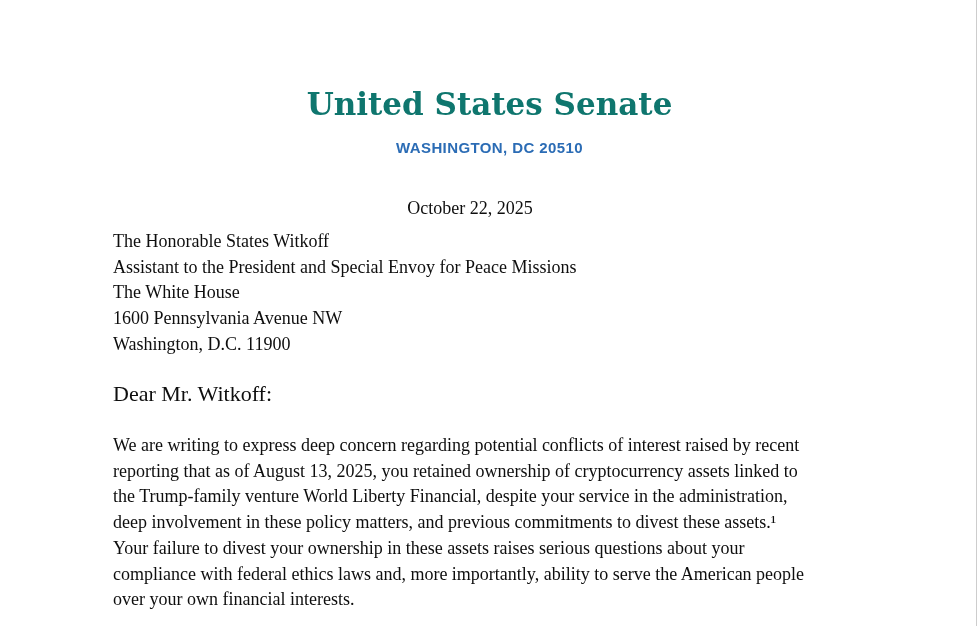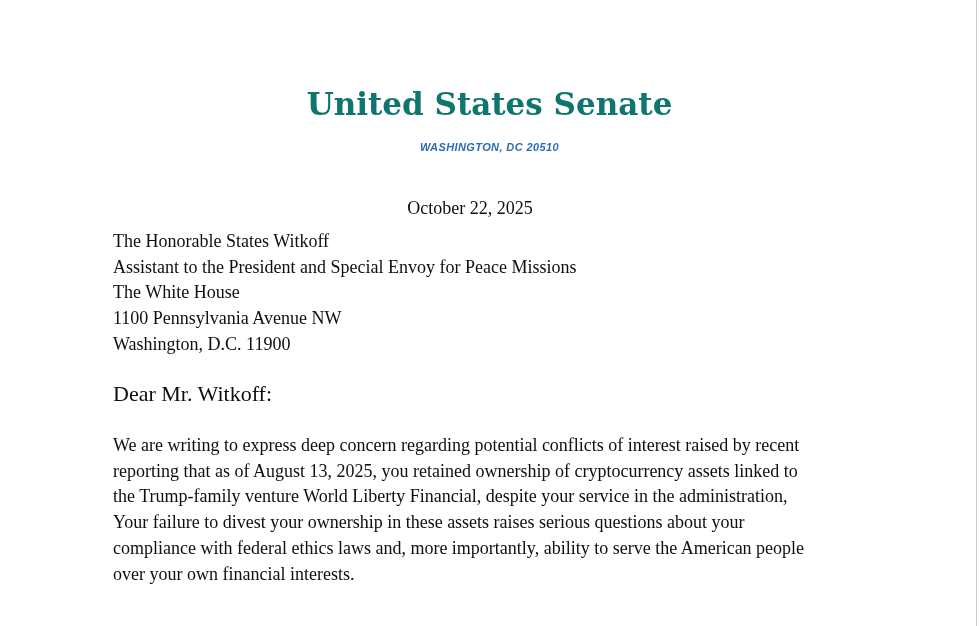--- a/index.html
+++ b/index.html
@@ -38,25 +38,24 @@
     letter-spacing: 0px;
   }
   .letterhead-subtitle {
     position: absolute;
     top: 140px;
     left: 0;
     width: 100%;
     text-align: center;
     font-family: "Liberation Sans", sans-serif;
     font-weight: bold;
-    font-size: 11px;
+    font-size: 15px;
     line-height: 15px;
     color: #2b6cb5;
     letter-spacing: 0.4px;
-    font-style: italic;
   }
   .letter-date {
     position: absolute;
     top: 197px;
     left: 0;
     width: 940px;
     text-align: center;
     font-size: 18px;
     line-height: 22px;
   }
@@ -95,30 +94,31 @@
   <div class="letterhead-title">United States Senate</div>
 
   <div class="letterhead-subtitle">WASHINGTON, DC 20510</div>
 
   <div class="letter-date">October 22, 2025</div>
 
   <div class="recipient-block">
     <div>The Honorable States Witkoff</div>
     <div>Assistant to the President and Special Envoy for Peace Missions</div>
     <div>The White House</div>
-    <div>1100 Pennsylvania Avenue NW</div>
+    <div>1600 Pennsylvania Avenue NW</div>
     <div>Washington, D.C. 11900</div>
   </div>
 
   <div class="salutation">Dear Mr. Witkoff:</div>
 
   <div class="letter-body">
     <div class="body-line">We are writing to express deep concern regarding potential conflicts of interest raised by recent</div>
     <div class="body-line">reporting that as of August 13, 2025, you retained ownership of cryptocurrency assets linked to</div>
     <div class="body-line">the Trump-family venture World Liberty Financial, despite your service in the administration,</div>
+    <div class="body-line">deep involvement in these policy matters, and previous commitments to divest these assets.¹</div>
     <div class="body-line">Your failure to divest your ownership in these assets raises serious questions about your</div>
     <div class="body-line">compliance with federal ethics laws and, more importantly, ability to serve the American people</div>
     <div class="body-line">over your own financial interests.</div>
   </div>
 
   <div class="page-edge"></div>
 
 </div>
 
 </body></html>

